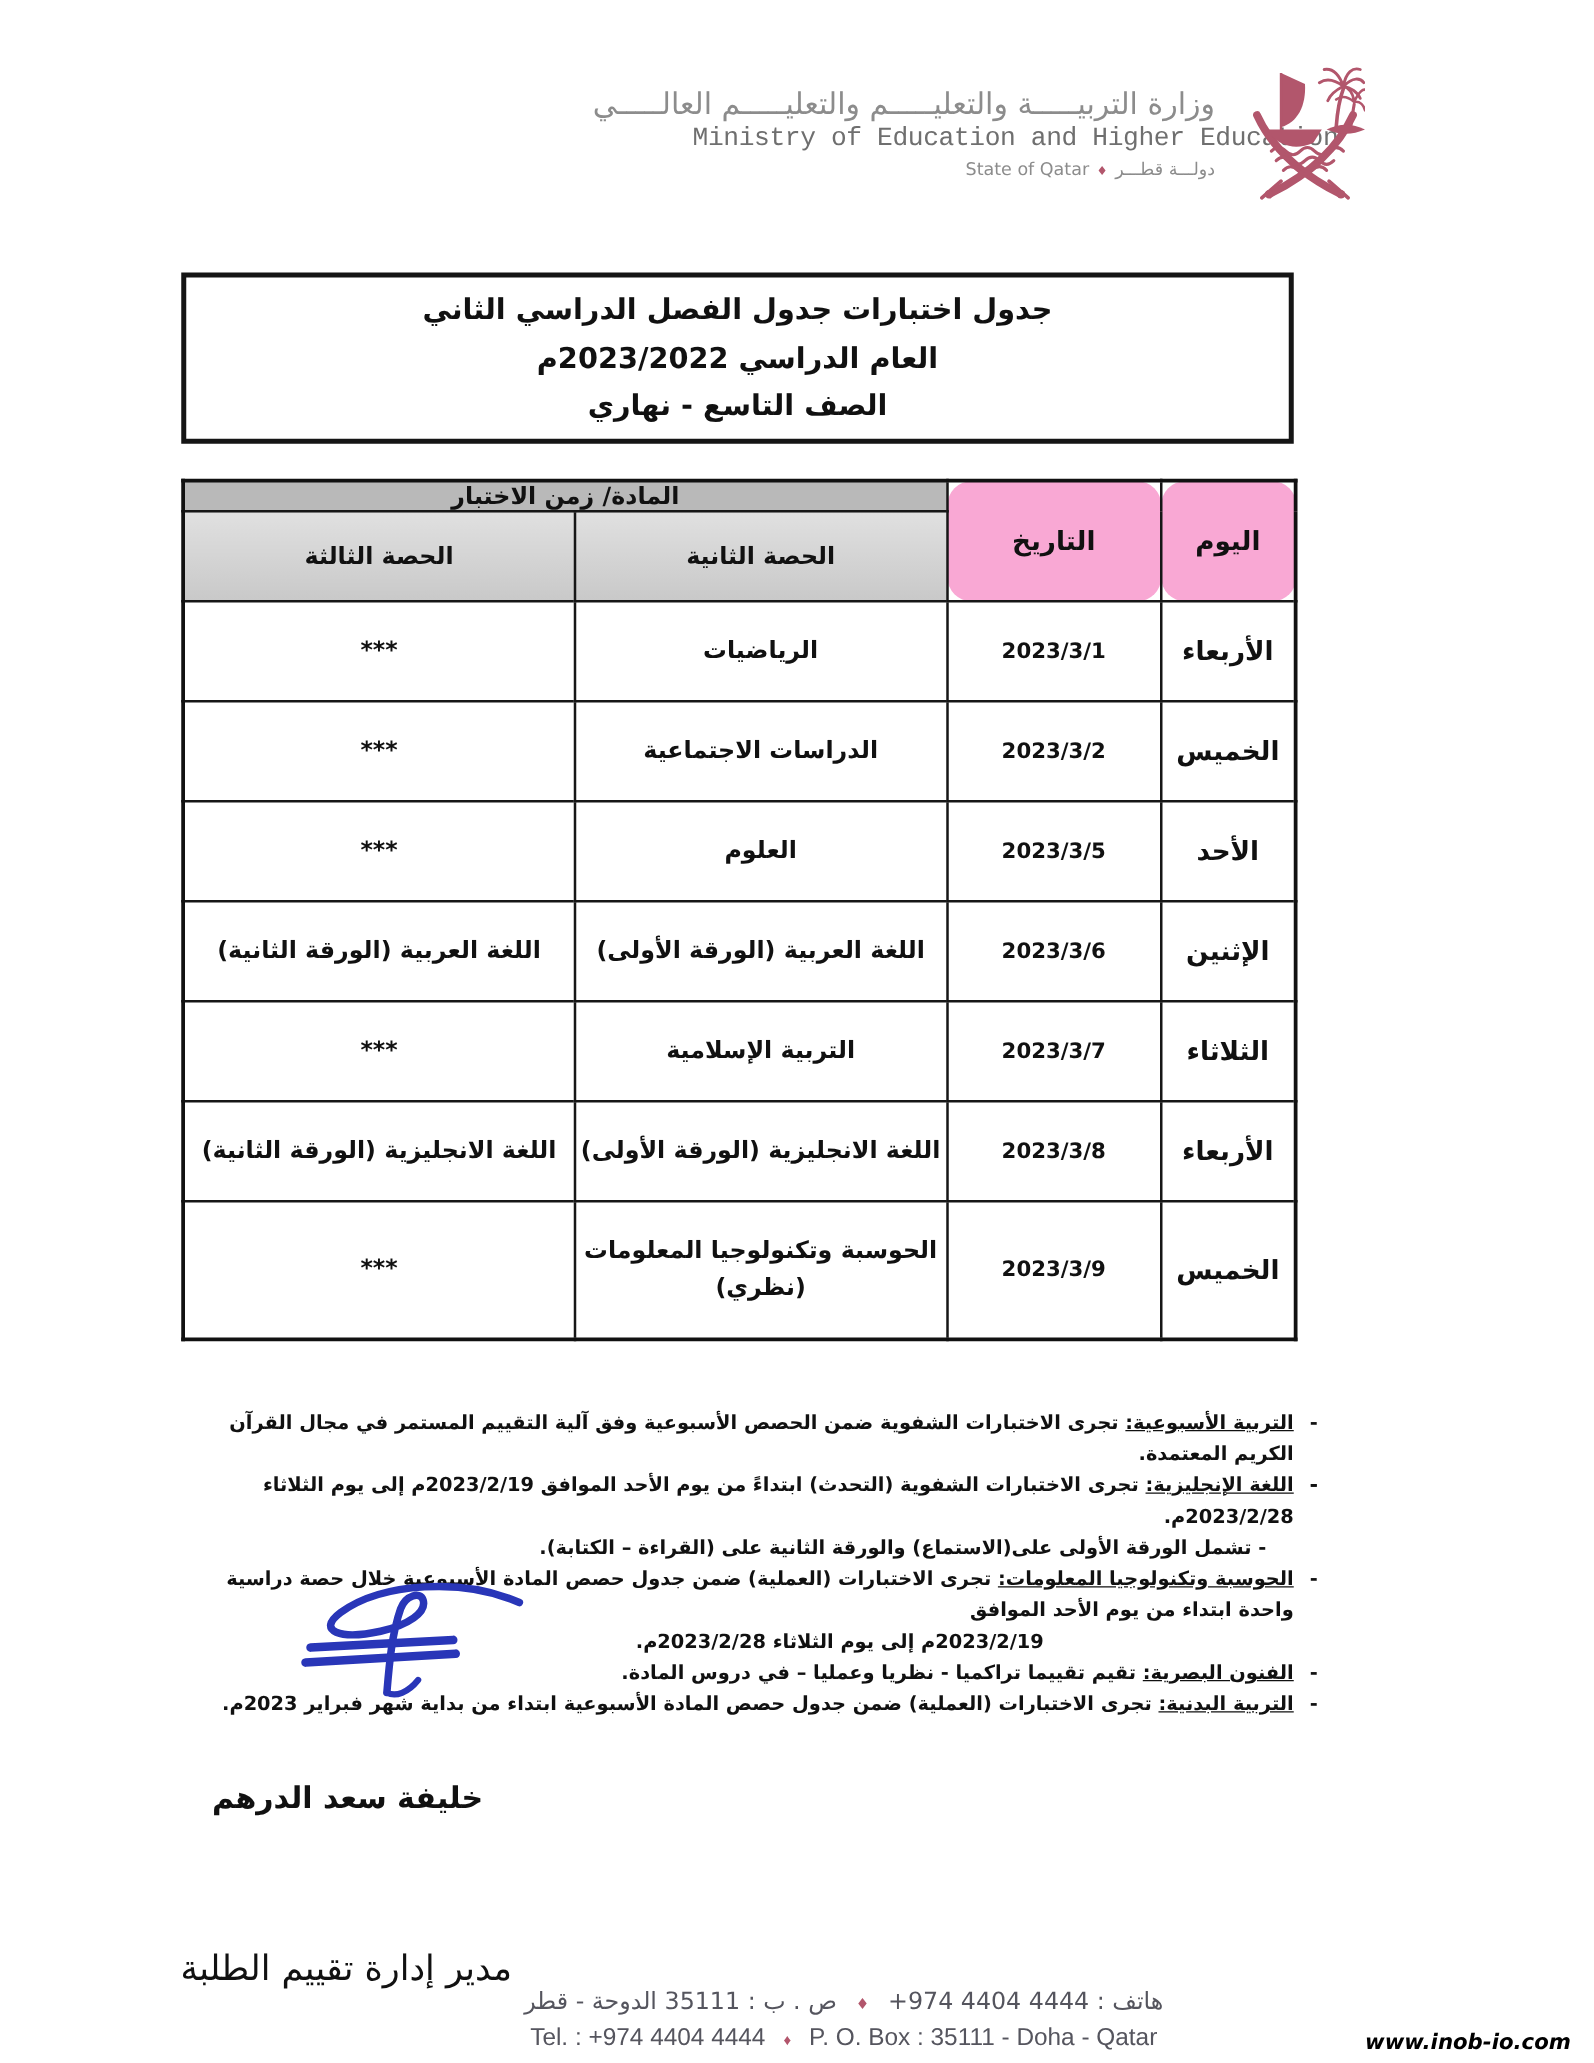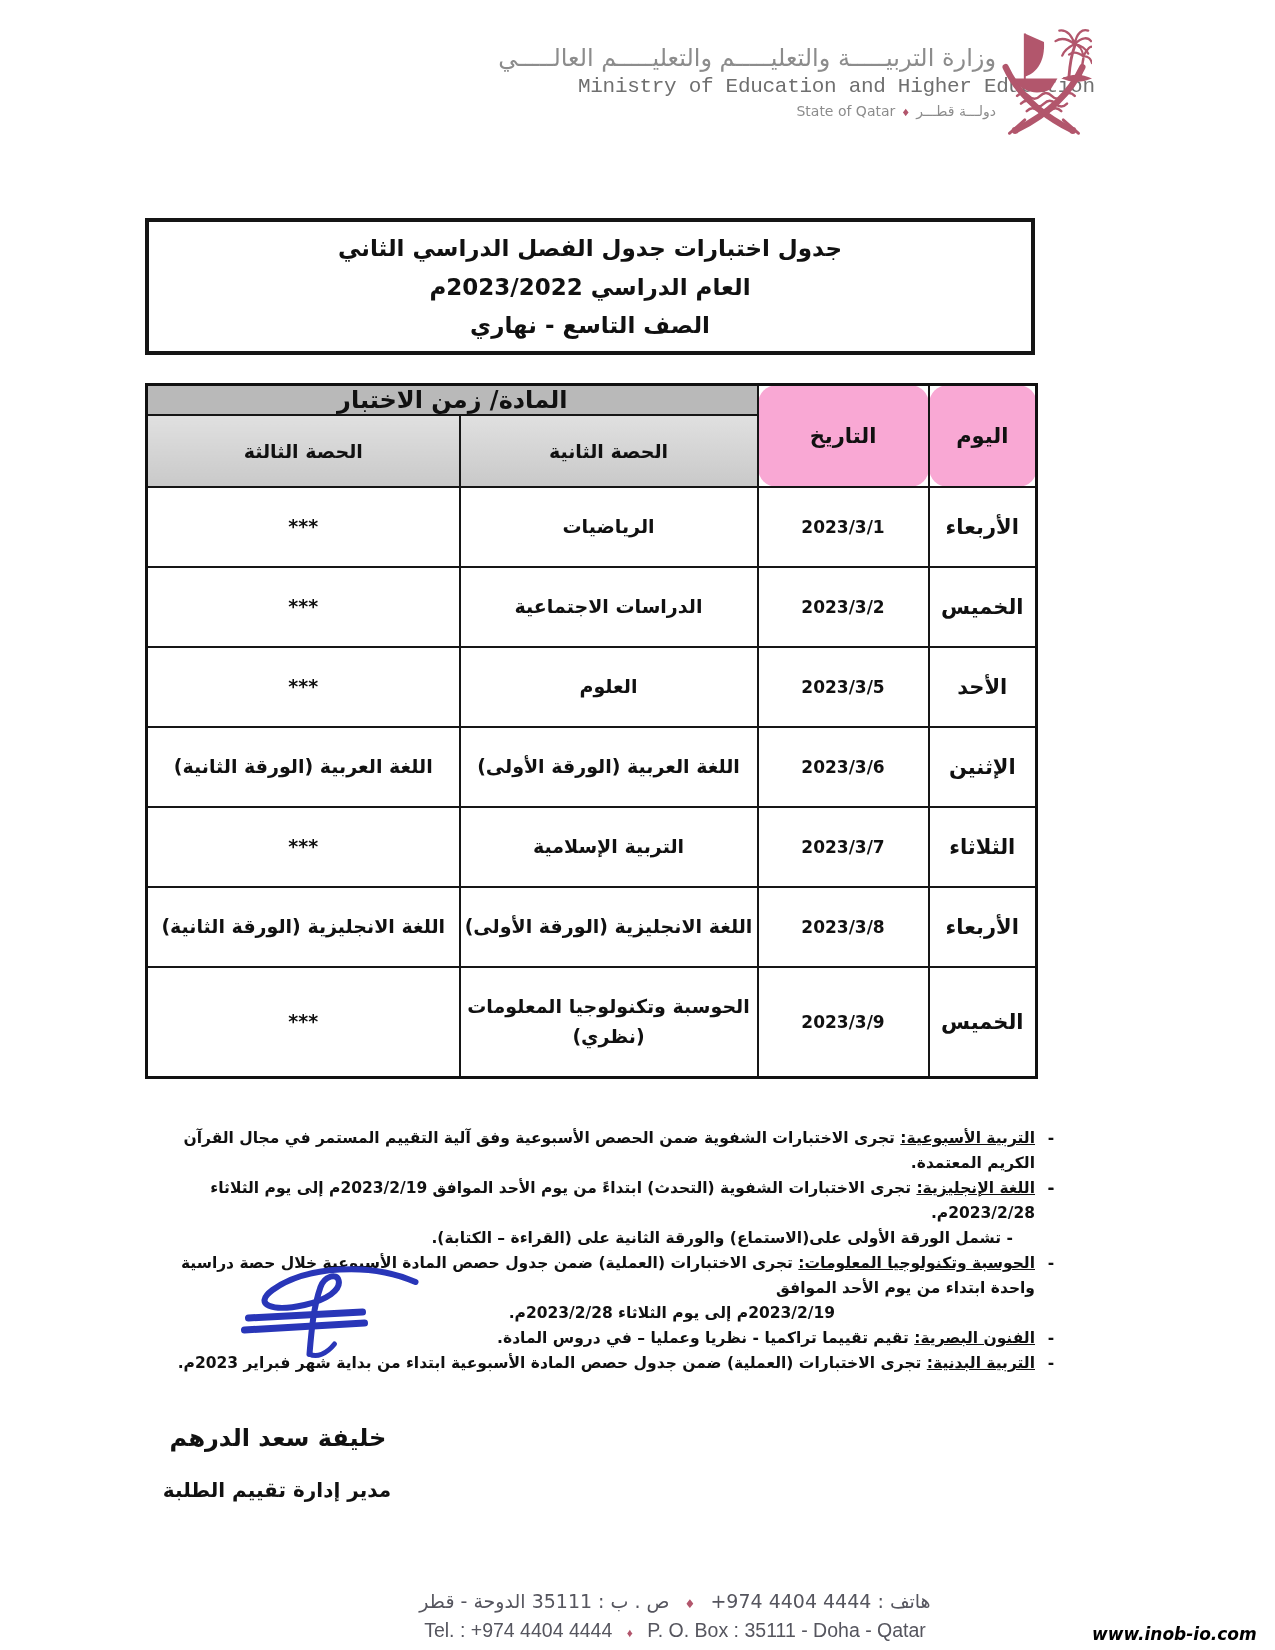--- a/index.html
+++ b/index.html
@@ -1,62 +1,62 @@
 <!DOCTYPE html>
 <html lang="ar"><head>
 <meta charset="utf-8">
 <style>
   html,body{margin:0;padding:0;background:#fff;}
   .page{position:relative;width:1275px;height:1650px;background:#ffffff;overflow:hidden;
         font-family:"DejaVu Sans",sans-serif;color:#111;}
 
   
-  .letterhead{position:absolute;top:20px;right:183px;display:flex;align-items:center;gap:0;}
+  .letterhead{position:absolute;top:45px;right:183px;display:flex;align-items:center;gap:24px;}
   .ministry-text{width:418px;text-align:right;direction:rtl;}
   .ministry-ar{font-size:24px;color:#8c8c8c;white-space:nowrap;line-height:1.25;}
   .ministry-en{direction:ltr;font-family:Liberation Mono, monospace;font-size:21px;
                color:#6f6f6f;letter-spacing:-0.3px;white-space:nowrap;margin-top:2px;}
   .state-line{font-size:14px;color:#8c8c8c;margin-top:5px;}
   .state-line .sep{color:#b2566c;font-size:10px;padding:0 6px;}
   .emblem{width:96px;height:122px;flex:0 0 auto;}
 
   
   .title-box{position:absolute;left:145px;top:218px;width:890px;height:137px;box-sizing:border-box;
              border:4px solid #151515;display:flex;flex-direction:column;justify-content:space-evenly;
              align-items:center;direction:rtl;}
   .title-box div{font-size:23px;font-weight:bold;}
 
   
   table.schedule{position:absolute;left:145px;top:383px;width:890px;border-collapse:collapse;
                  direction:rtl;text-align:center;table-layout:fixed;border:3px solid #111;}
   table.schedule th,table.schedule td{border:2.5px solid #161616;padding:0 4px;box-sizing:border-box;}
   th.group-head{background:#f9a8d4;font-size:21px;height:76px;border-radius:19px;}
-  th.span-head{background:#b9b9b9;font-size:24px;}
+  th.span-head{background:#b9b9b9;font-size:19px;}
   th.sub-head{background:linear-gradient(180deg,#e0e0e0,#c9c9c9);font-size:19px;height:72px;}
   td.cell-day{font-size:21px;font-weight:bold;}
   td.cell-date{font-size:17px;font-weight:bold;}
   td.cell-sub{font-size:19px;font-weight:bold;line-height:1.55;}
   tbody tr{height:80px;}
   tbody tr.tall{height:110px;}
 
   
   .notes{position:absolute;left:145px;top:1126px;width:890px;direction:rtl;font-size:15.5px;
          font-weight:bold;line-height:25px;}
   .note-line{position:relative;}
   .note-bullet{position:absolute;right:-26px;top:0;width:20px;text-align:center;}
   .note-title{text-decoration:underline;}
   .indent-sub{padding-right:22px;}
   .indent-wrap{padding-right:200px;}
 
   
   .sig-scribble{position:absolute;left:208px;top:1260px;width:225px;height:100px;}
   .sig-name{position:absolute;left:138px;top:1424px;width:280px;text-align:center;
             font-size:24px;font-weight:bold;direction:rtl;}
-  .sig-title{position:absolute;left:122px;top:1478px;width:310px;text-align:center;
-             font-size:20px;font-weight:bold;direction:rtl;}
+  .sig-title{position:absolute;left:122px;top:1558px;width:310px;text-align:center;
+             font-size:28px;font-weight:normal;direction:rtl;}
 
   
   .footer{position:absolute;left:330px;top:1590px;width:690px;text-align:center;color:#55555e;}
   .footer .ar{direction:rtl;font-size:19px;}
   .footer .en{direction:ltr;font-size:19.5px;margin-top:7px;font-family:"Liberation Sans",sans-serif;}
   .footer .sep{color:#b2566c;font-size:12px;padding:0 9px;}
   .watermark{position:absolute;left:1092px;top:1624px;font-weight:bold;font-style:italic;
              font-size:17px;color:#000;font-family:"DejaVu Sans",sans-serif;}
 </style>
 </head>

